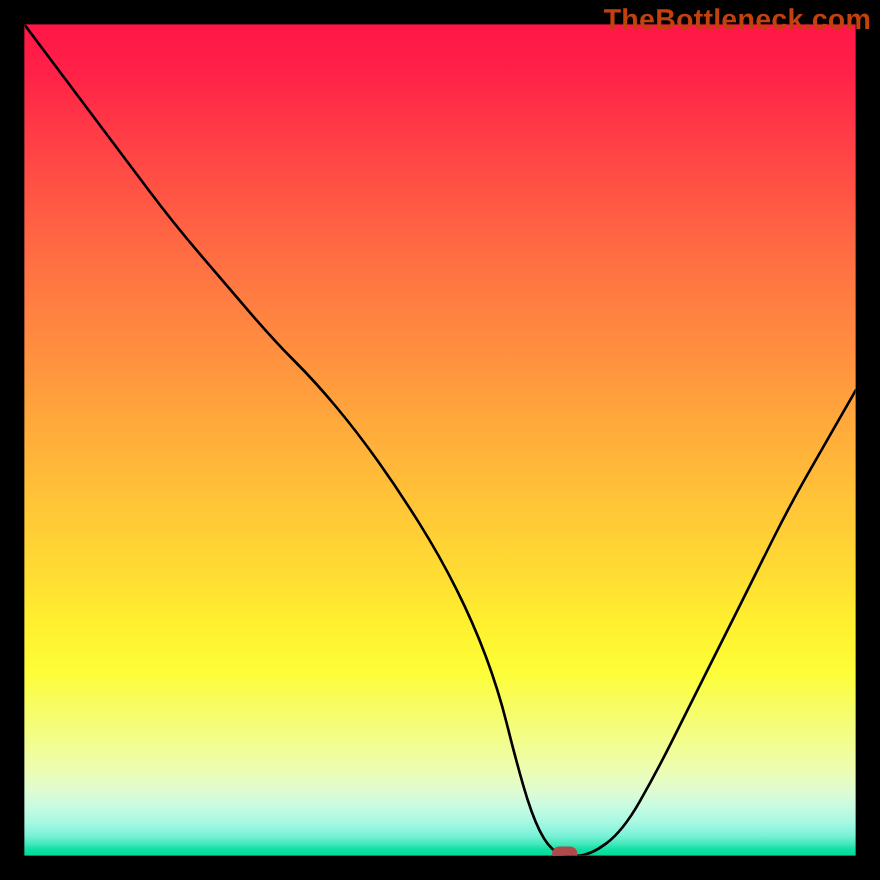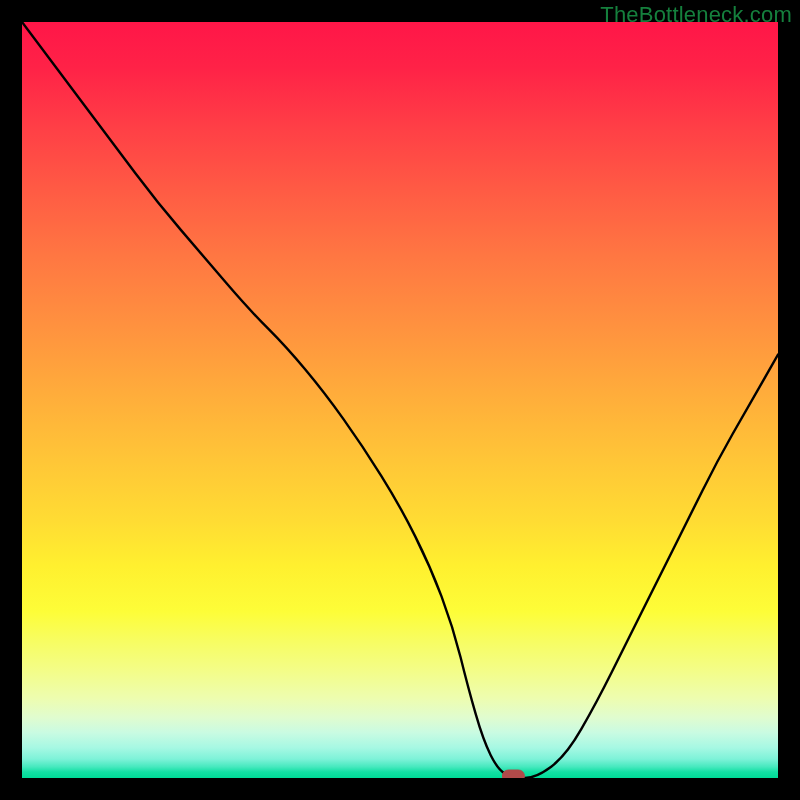--- a/index.html
+++ b/index.html
@@ -14,23 +14,23 @@
   .frame {
     position: relative;
     width: 800px;
     height: 800px;
     background: #000;
   }
   .watermark {
     position: absolute;
     top: 2px;
     right: 8px;
-    color: #15803d;
-    font-size: 22px;
-    font-weight: 400;
+    color: #c2410c;
+    font-size: 26px;
+    font-weight: 700;
     letter-spacing: 0.2px;
     z-index: 10;
     user-select: none;
   }
   .plot-area {
     position: absolute;
     left: 22px;
     top: 22px;
     width: 756px;
     height: 756px;

